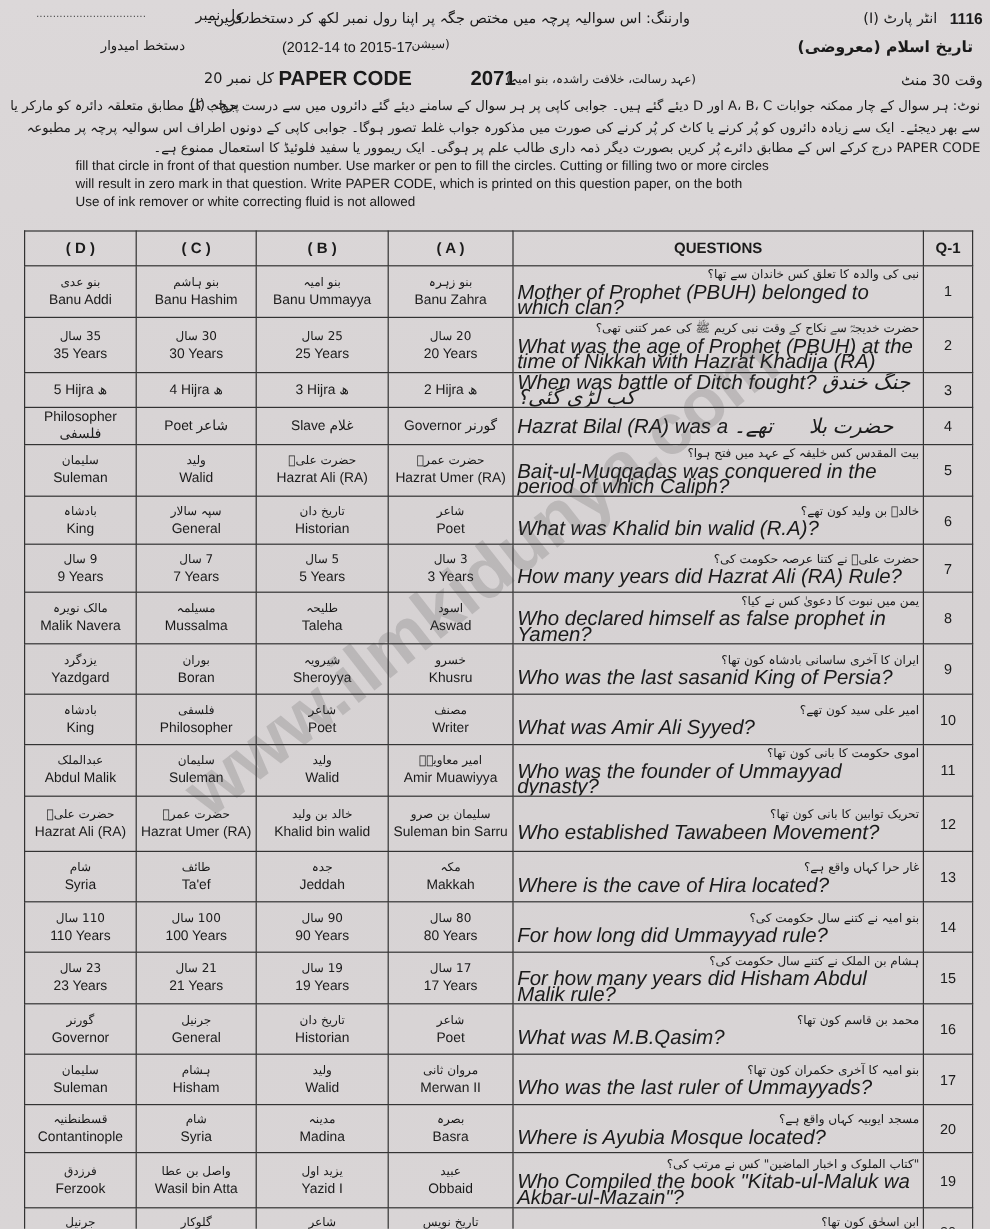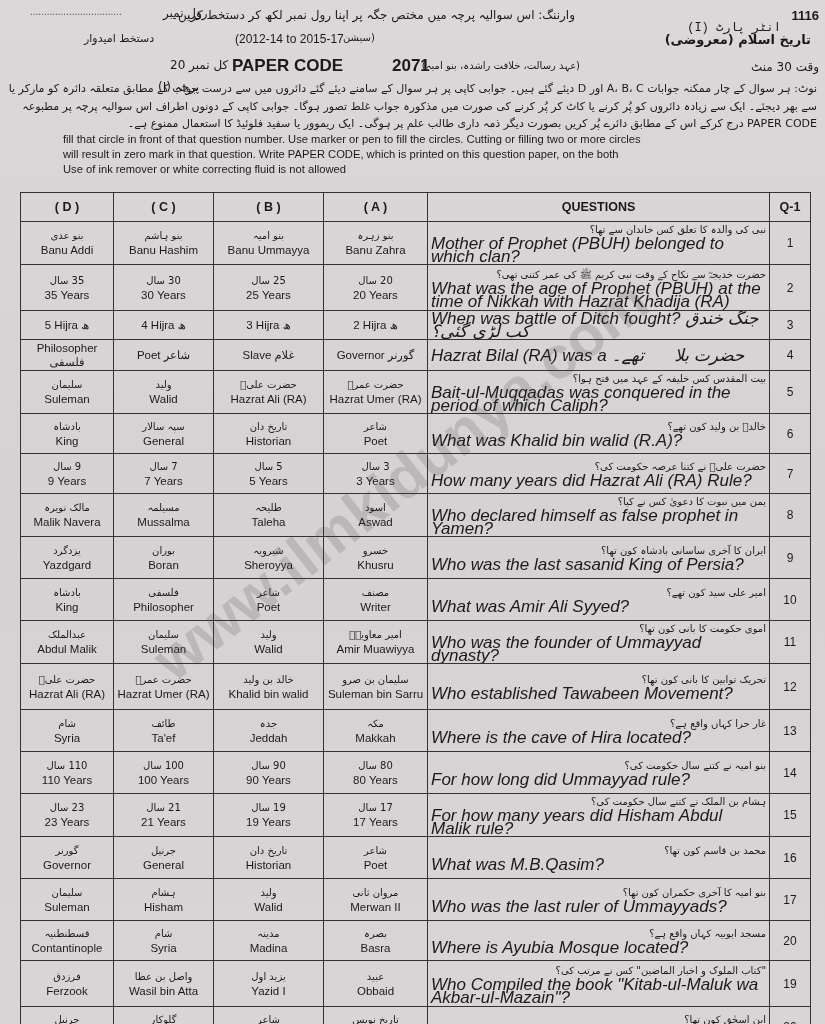--- a/index.html
+++ b/index.html
@@ -26,21 +26,21 @@
   .num { font-size:12px; }
   .watermark { position:absolute; color:rgba(60,60,60,0.18); font-weight:bold; pointer-events:none; font-family:"Liberation Sans", sans-serif; }
 </style>
 </head>
 <body>
 
 <div class="page">
 
   <div class="hdr r1">
     <span class="abs bold" style="right:6px;top:0;font-size:13px;">1116</span>
-    <span class="abs urdu" style="right:44px;top:12px;font-family:Liberation Mono, monospace;">انٹر پارٹ (I)</span>
+    <span class="abs urdu" style="right:44px;top:0;">انٹر پارٹ (I)</span>
     <span class="abs urdu" style="right:250px;top:0;">وارننگ: اس سوالیہ پرچہ میں مختص جگہ پر اپنا رول نمبر لکھ کر دستخط کریں۔</span>
     <span class="abs urdu" style="left:163px;top:-2px;">رول نمبر</span>
     <span class="abs" style="left:30px;top:-2px;color:#555;font-size:10px;">.................................</span>
   </div>
 
   <div class="hdr r2">
     <span class="abs urdu bold" style="right:14px;top:-4px;font-size:13px;">تاریخ اسلام (معروضی)</span>
     <span class="abs urdu" style="left:343px;top:-4px;font-size:10px;">(سیشن</span>
     <span class="abs" style="left:235px;top:-4px;font-size:12px;">(2012-14 to 2015-17</span>
     <span class="abs urdu" style="left:158px;top:-4px;margin-top:48px;">پرچہ (I)</span>

